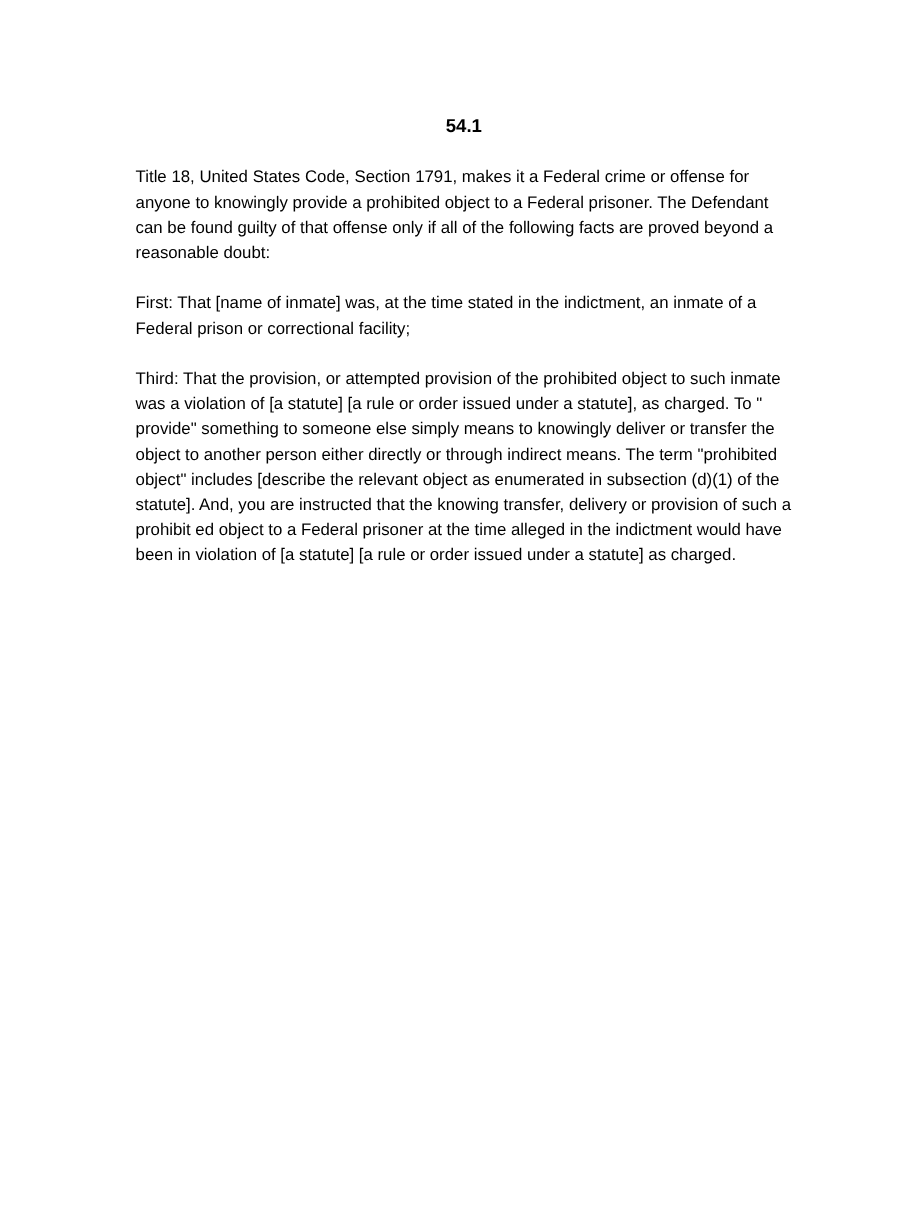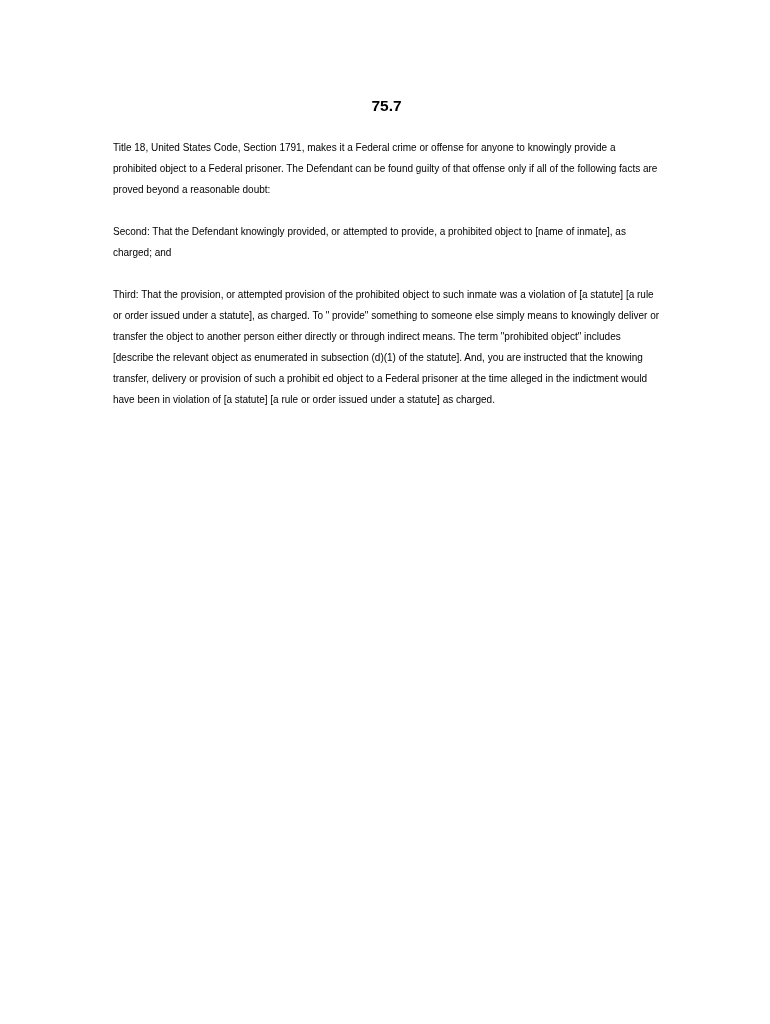--- a/index.html
+++ b/index.html
@@ -27,36 +27,36 @@
     font-weight: bold;
     font-size: 15.5px;
     line-height: 21px;
     margin: 0 0 21px 0;
   }
   .doc-heading div {
     margin: 0;
     padding: 0;
   }
   .doc-body p {
-    font-size: 10px;
+    font-size: 14px;
     line-height: 21px;
     margin: 0 0 21px 0;
     text-align: left;
   }
 </style>
 </head>
 <body>
 
 <div class="page">
   <div class="content">
 
     <div class="doc-heading">
-      <div>75.7</div>
+      <div>54.1</div>
     </div>
 
     <div class="doc-body">
       <p>Title 18, United States Code, Section 1791, makes it a Federal crime or offense for anyone to knowingly provide a prohibited object to a Federal prisoner. The Defendant can be found guilty of that offense only if all of the following facts are proved beyond a reasonable doubt:</p>
-      <p>Second: That the Defendant knowingly provided, or attempted to provide, a prohibited object to [name of inmate], as charged; and</p>
+      <p>First: That [name of inmate] was, at the time stated in the indictment, an inmate of a Federal prison or correctional facility;</p>
       <p>Third: That the provision, or attempted provision of the prohibited object to such inmate was a violation of [a statute] [a rule or order issued under a statute], as charged. To " provide" something to someone else simply means to knowingly deliver or transfer the object to another person either directly or through indirect means. The term "prohibited object" includes [describe the relevant object as enumerated in subsection (d)(1) of the statute]. And, you are instructed that the knowing transfer, delivery or provision of such a prohibit ed object to a Federal prisoner at the time alleged in the indictment would have been in violation of [a statute] [a rule or order issued under a statute] as charged.</p>
     </div>
 
   </div>
 </div>
 
 </body></html>

